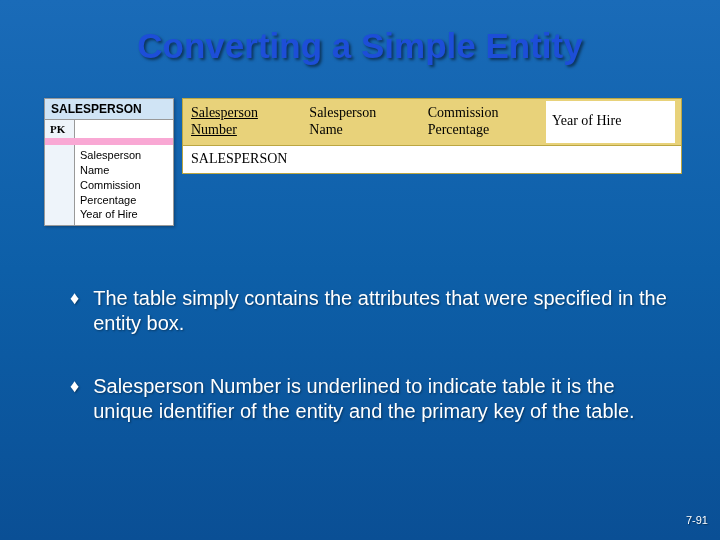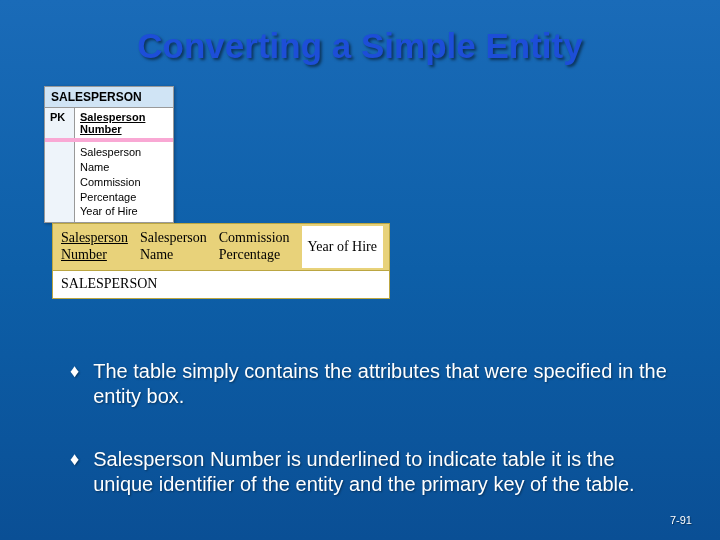--- a/index.html
+++ b/index.html
@@ -16,42 +16,42 @@
     color: #1d4ed8;
     font-size: 35px;
     font-weight: bold;
     padding-top: 26px;
     text-shadow: 2px 2px 3px rgba(0,0,0,0.5);
   }
   .diagram-area {
     display: flex;
     align-items: flex-start;
     gap: 0;
-    margin-top: 20px;
+    margin-top: 32px;
     padding: 0 38px 0 44px;
-    flex-direction: column;
   }
   .entity-box {
     background: #fff;
     border: 1px solid #999;
     width: 130px;
     box-shadow: 1px 1px 3px rgba(0,0,0,0.3);
     font-family: Arial, sans-serif;
   }
   .entity-header {
     background: #d0e4f5;
     border-bottom: 1px solid #999;
     padding: 3px 6px;
     font-size: 12px;
     font-weight: bold;
     color: #000;
   }
   .entity-pk-row {
     display: flex;
-    border-bottom: 4px solid #f9a8d4;
+    border-bottom: 7px solid #f9a8d4;
+    font-family: Liberation Serif, serif;
   }
   .entity-pk-label {
     width: 30px;
     border-right: 1px solid #999;
     padding: 3px 5px;
     font-size: 11px;
     font-weight: bold;
     color: #000;
     background: #eef4fa;
   }
@@ -133,38 +133,37 @@
     margin-bottom: 38px;
     text-shadow: 1px 1px 2px rgba(0,0,0,0.4);
   }
   .bullet-marker {
     font-size: 18px;
     line-height: 1.4;
     flex-shrink: 0;
   }
   .page-num {
     position: absolute;
-    right: 28px;
+    right: 12px;
     bottom: 14px;
     color: #fff;
     font-size: 11px;
     text-shadow: 1px 1px 1px rgba(0,0,0,0.4);
   }
 </style>
 </head>
 <body>
 
 <div class="title">Converting a Simple Entity</div>
 
 <div class="diagram-area">
   <div class="entity-box">
     <div class="entity-header">SALESPERSON</div>
     <div class="entity-pk-row">
       <div class="entity-pk-label">PK</div>
-      <div class="entity-pk-value">Salesperson Number</div>
     </div>
     <div class="entity-attrs">
       <div class="entity-attrs-left"></div>
       <div class="entity-attrs-list">
         <div>Salesperson</div>
         <div>Name</div>
         <div>Commission</div>
         <div>Percentage</div>
         <div>Year of Hire</div>
       </div>

